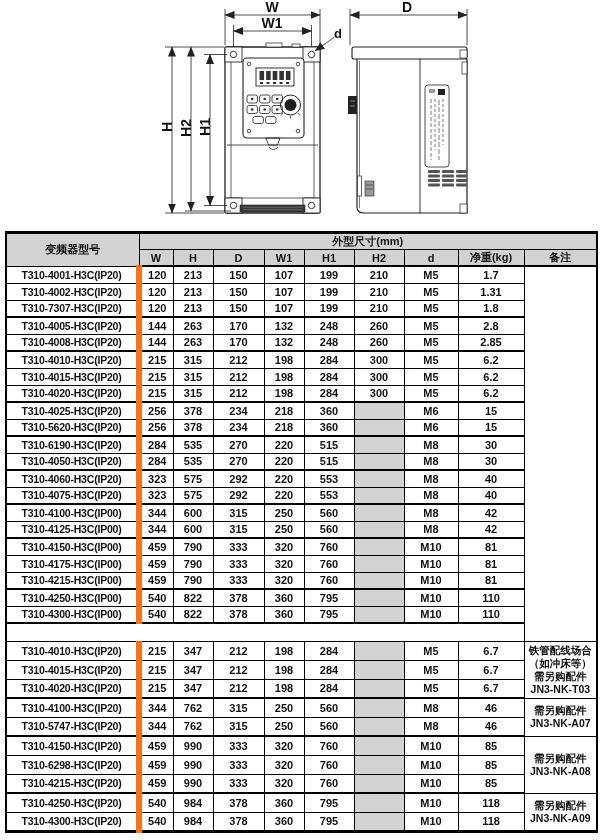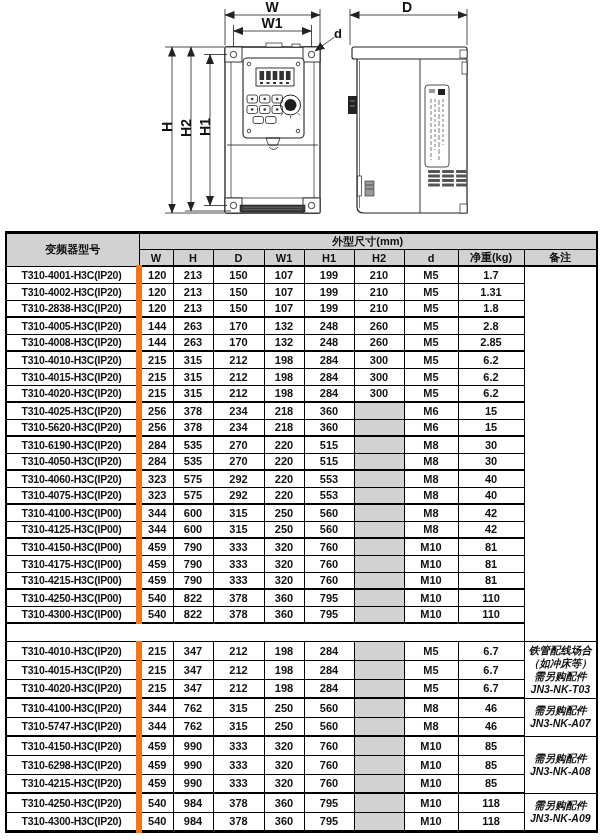--- a/index.html
+++ b/index.html
@@ -21,21 +21,21 @@
   tr.hr2 th { border-top: none; border-bottom: 2px solid #000; }
   thead th { background: #d2d2d2; }
 
   tbody tr.s1 { height: 17px; }
   tbody tr.s2 { height: 19px; }
   tbody tr.gap { height: 18px; }
   tbody tr.gap td { border-left: 2px solid #000; }
   tbody td.model { font-size: 10.5px; letter-spacing: -0.2px; border-right: 6px solid #f97316; }
   tbody td.gray { background: #d2d2d2; }
   tbody tr.end td { border-bottom: 2px solid #000; }
-  tbody td.remark { font-size: 10.5px; line-height: 13px; white-space: pre-line; font-weight: bold; font-style: italic; }
+  tbody td.remark { font-size: 10.5px; line-height: 13px; white-space: pre-line; font-weight: bold; }
   tbody td.num { font-size: 11px; }
 </style>
 </head>
 <body>
 
 <svg class="diagram" viewBox="0 0 600 231" xmlns="http://www.w3.org/2000/svg">
   <defs>
     <marker id="arr" markerWidth="11" markerHeight="8" refX="9.5" refY="4" orient="auto-start-reverse" markerUnits="userSpaceOnUse">
       <path d="M0,0 L10,4 L0,8 z" fill="#222"></path>
     </marker>
@@ -250,21 +250,21 @@
         <td class="num">120</td>
         <td class="num">213</td>
         <td class="num">150</td>
         <td class="num">107</td>
         <td class="num">199</td>
         <td class="num">210</td>
         <td class="num">M5</td>
         <td class="num">1.31</td>
       </tr>
       <tr class="s1 end">
-        <td class="model">T310-2838-H3C(IP20)</td>
+        <td class="model">T310-7307-H3C(IP20)</td>
         <td class="num">120</td>
         <td class="num">213</td>
         <td class="num">150</td>
         <td class="num">107</td>
         <td class="num">199</td>
         <td class="num">210</td>
         <td class="num">M5</td>
         <td class="num">1.8</td>
       </tr>
       <tr class="s1">

